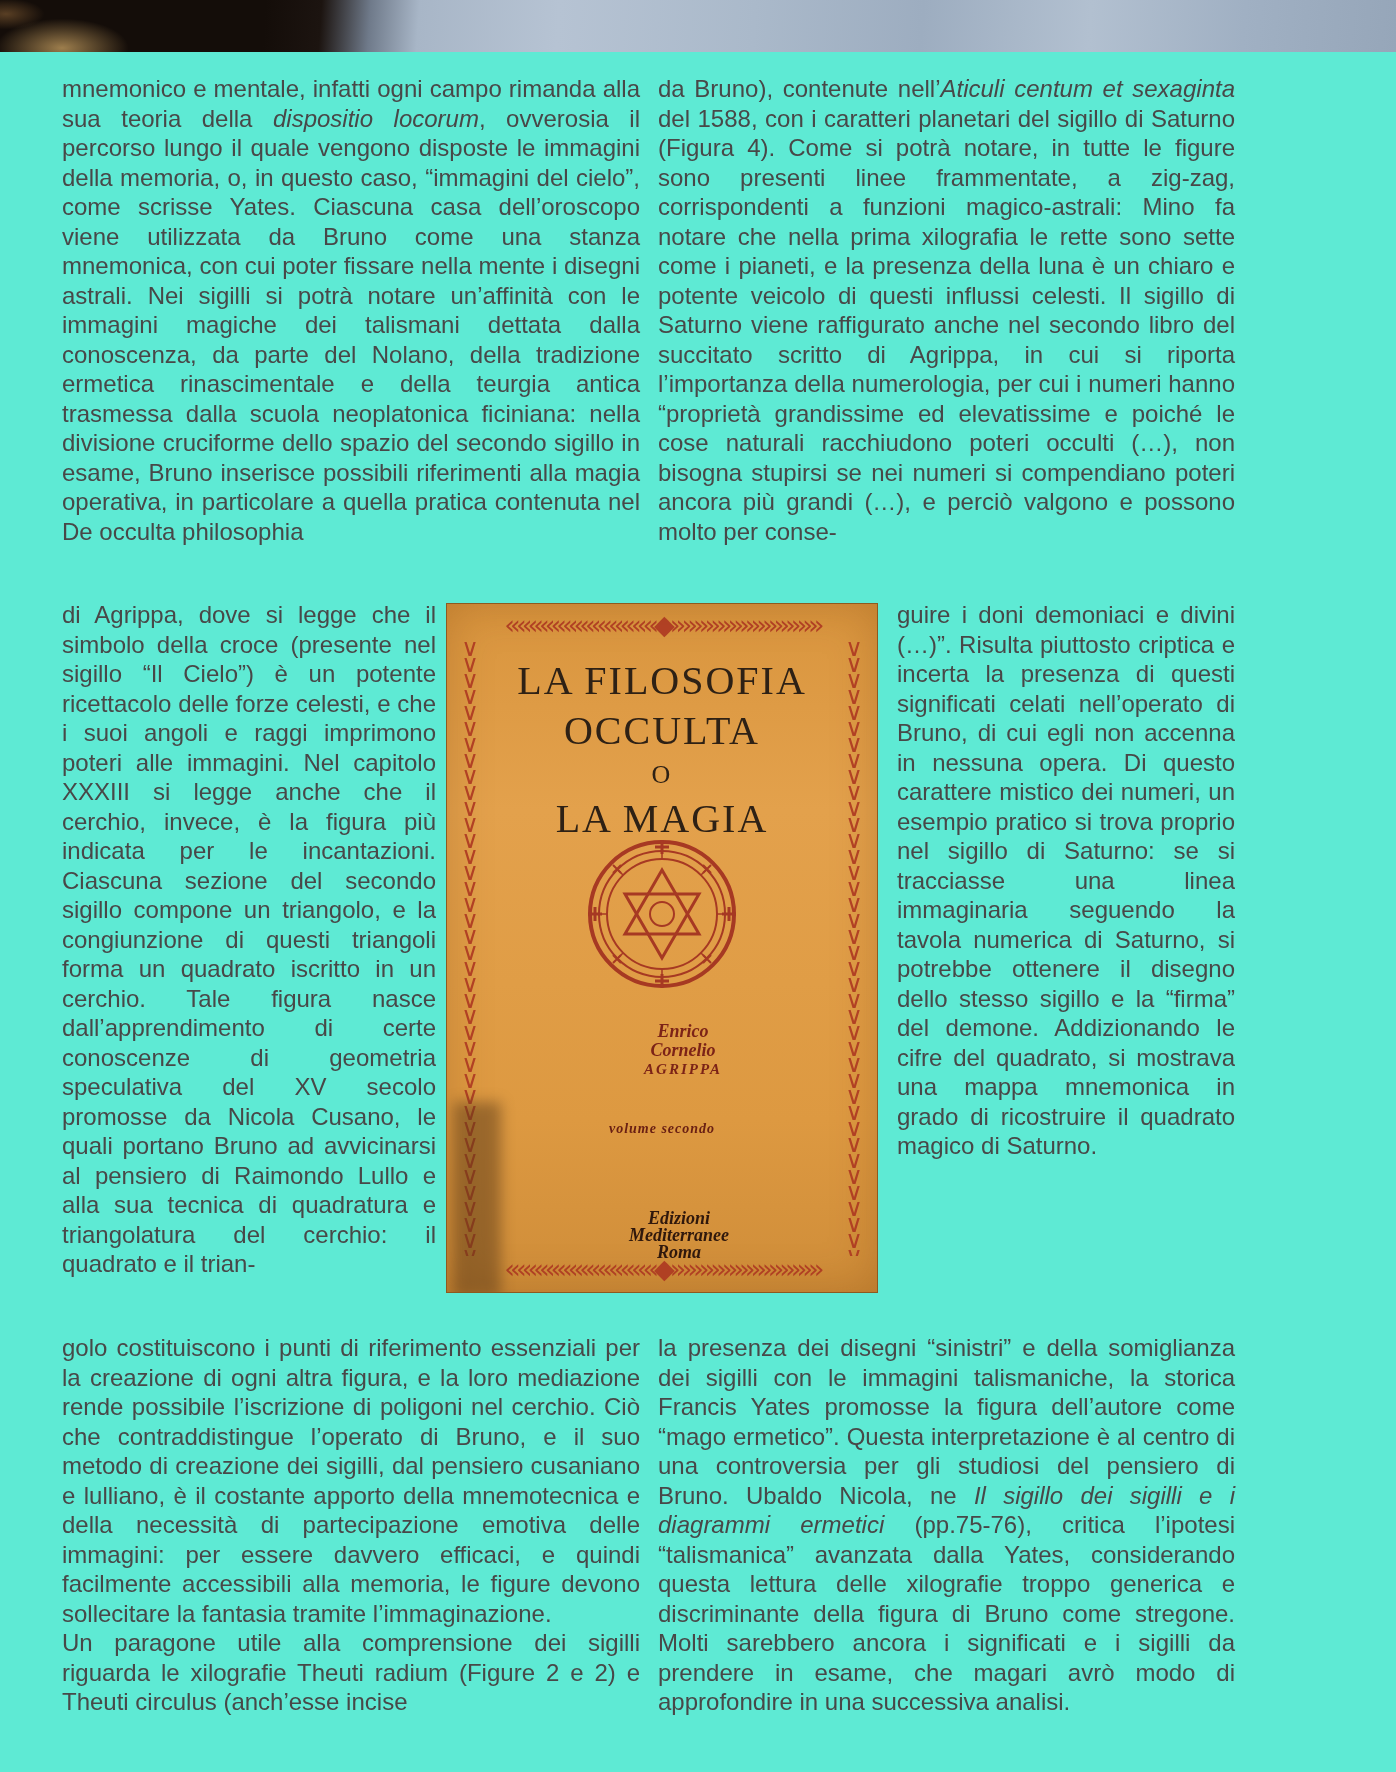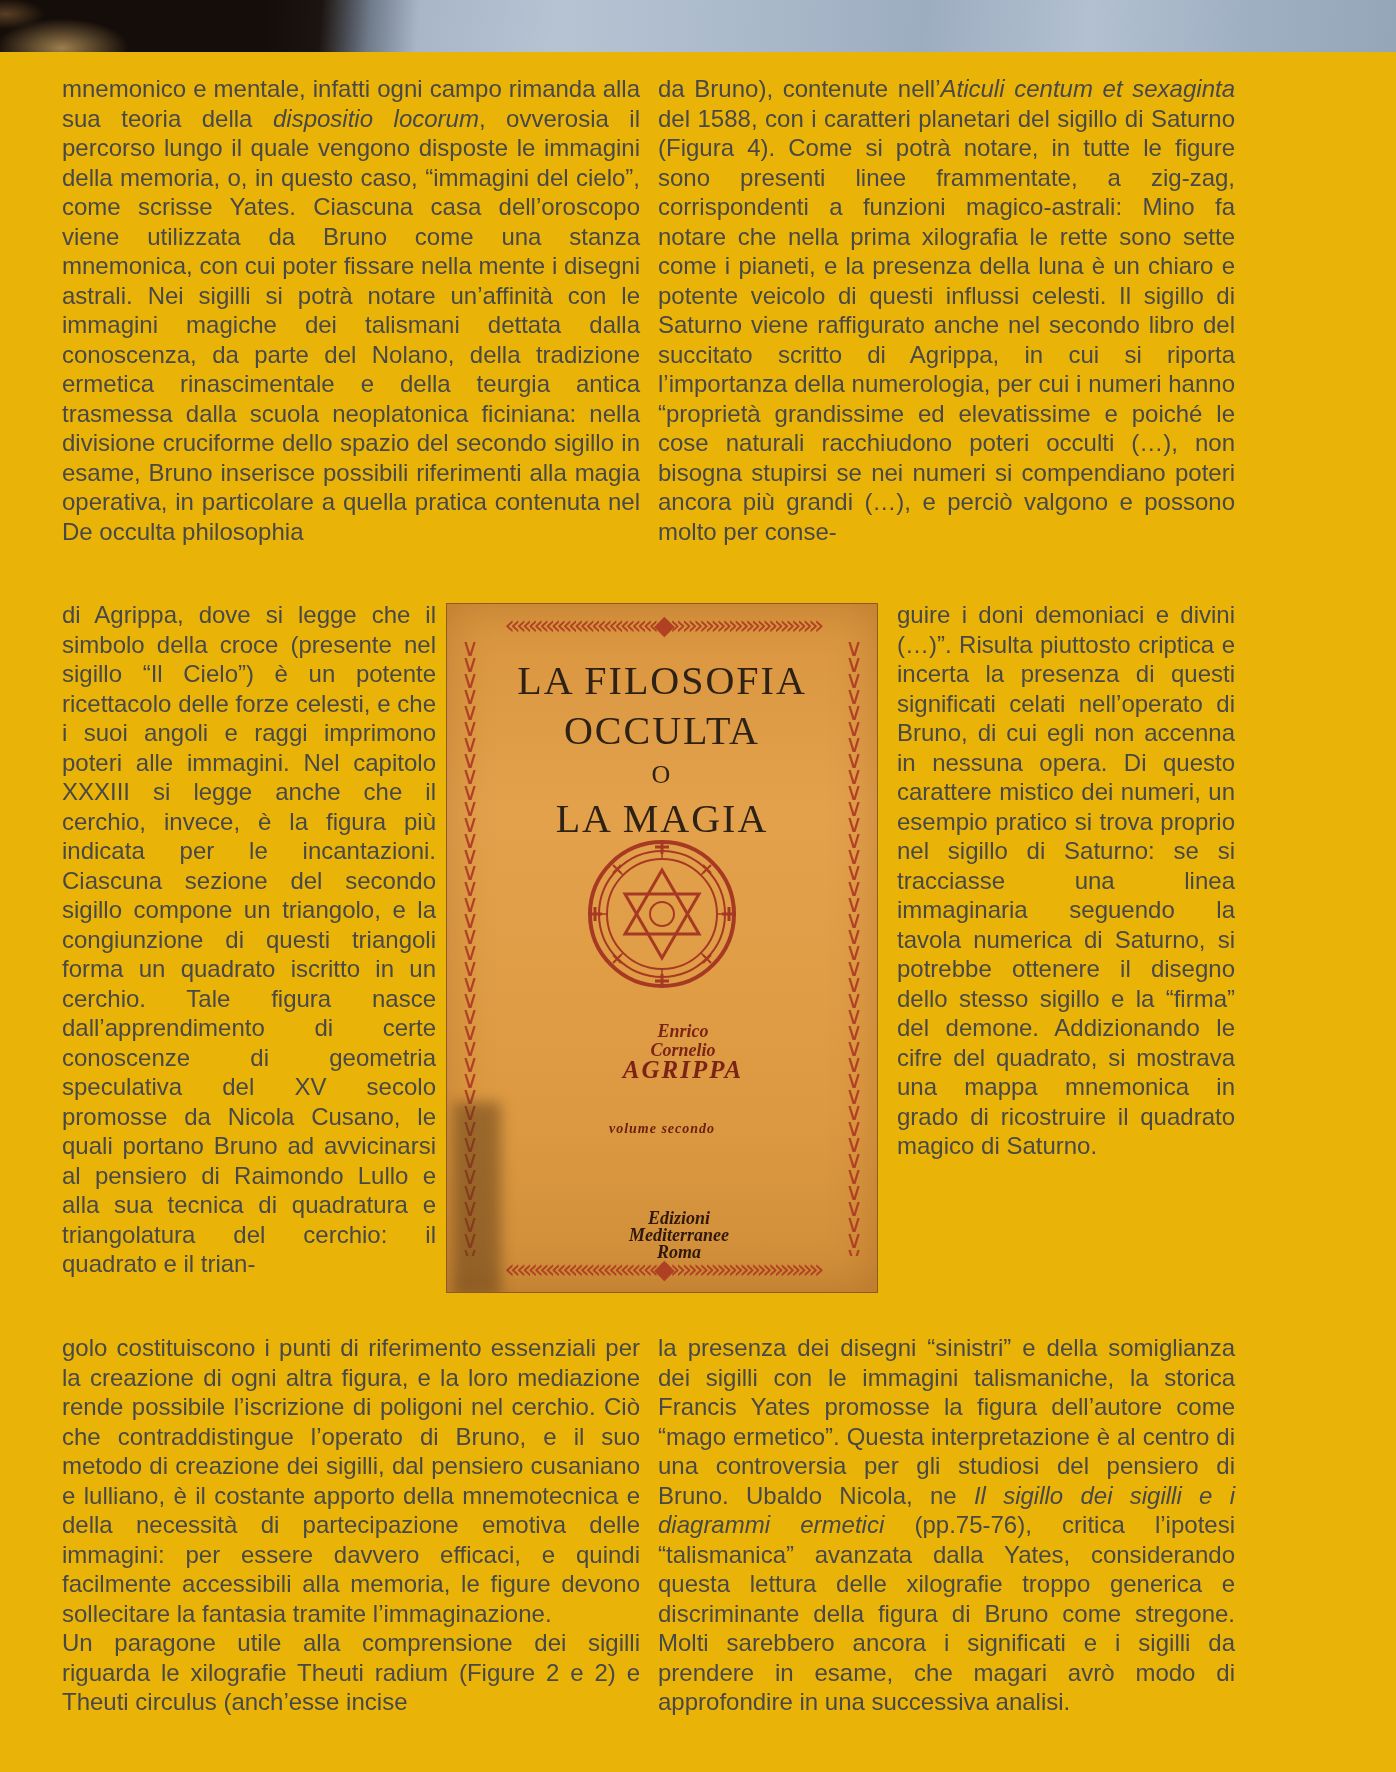--- a/index.html
+++ b/index.html
@@ -1,19 +1,19 @@
 <!DOCTYPE html>
 <html lang="it"><head>
 <meta charset="utf-8">
 <style>
   * { box-sizing: border-box; }
   html,body { margin:0; padding:0; background:#d9d9d9; }
   .page {
     position:relative; width:1396px; height:1772px; margin:0 auto;
-    background:#eab308; overflow:hidden;
+    background:#5eead4; overflow:hidden;
     font-family:"Liberation Sans", sans-serif;
   }
 
   
   .banner {
     position:absolute; left:0; top:0; width:1396px; height:52px;
     background:
       radial-gradient(ellipse 95px 42px at 62px 48px, rgba(172,138,84,.9), rgba(172,138,84,0) 70%),
       radial-gradient(ellipse 55px 22px at 6px 14px, rgba(146,104,58,.55), rgba(146,104,58,0) 70%),
       linear-gradient(94deg,
@@ -61,21 +61,21 @@
   .cov-title .big   { font-size:40px; line-height:50px; letter-spacing:2px; }
   .cov-title .small { font-size:26px; line-height:38px; letter-spacing:2px; }
 
   .seal { position:absolute; top:234px; left:50%; transform:translateX(-50%); opacity:.92; }
 
   .cov-author {
     position:absolute; top:418px; left:0; right:0; text-align:center;
     font-family:"Liberation Serif", serif; font-style:italic; font-weight:bold;
     font-size:18px; line-height:19px; color:#7c2317;padding-left:42px;
   }
-  .cov-author .caps { font-size:25px; letter-spacing:2px; }
+  .cov-author .caps { font-size:15px; letter-spacing:2px; }
 
   .cov-volume {
     position:absolute; top:517px; left:0; right:0; text-align:center;
     font-family:"Liberation Serif", serif; font-style:italic; font-weight:bold;
     font-size:14px; color:#6a2013; letter-spacing:1px;
   }
 
   .cov-pub {
     position:absolute; top:606px; left:0; right:0; text-align:center;
     font-family:"Liberation Serif", serif; font-style:italic; font-weight:bold;

